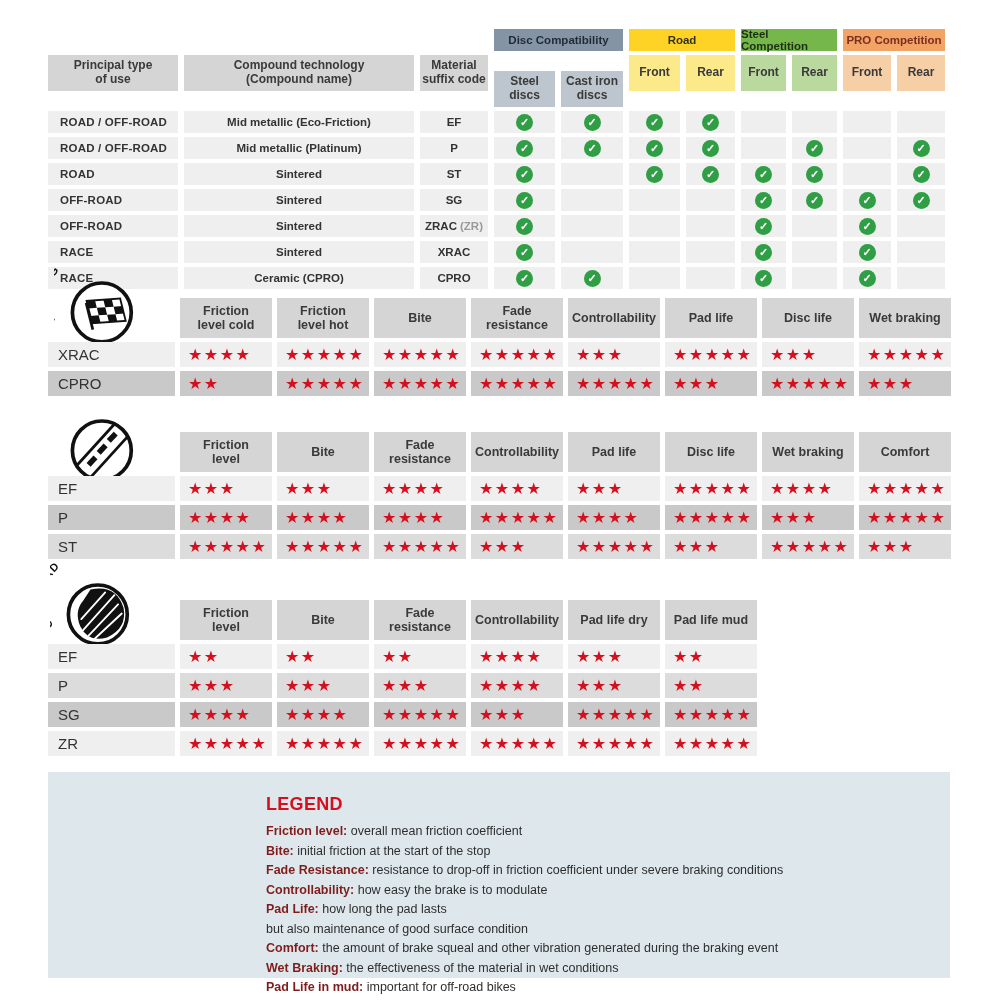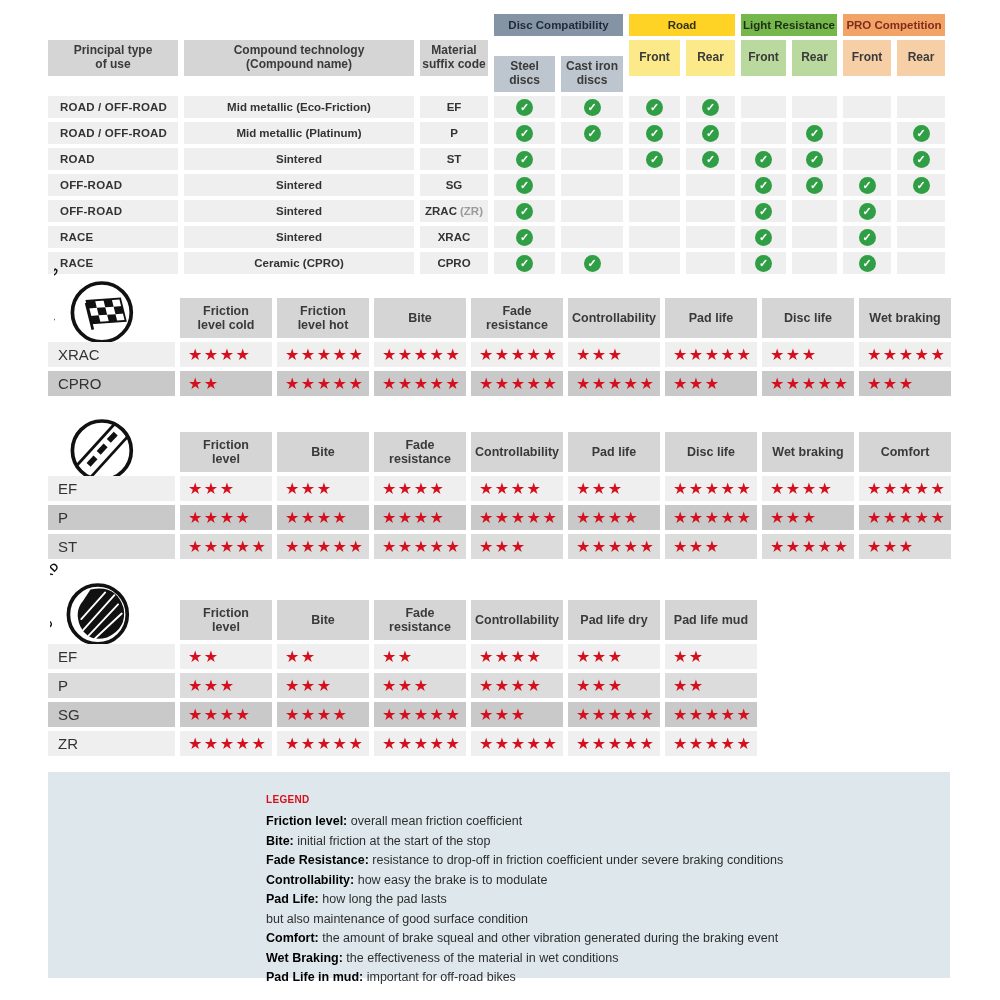--- a/index.html
+++ b/index.html
@@ -1,20 +1,20 @@
 <!DOCTYPE html>
 <html><head>
 <meta charset="utf-8">
 <style>
   html,body{margin:0;padding:0;background:#fff;}
   .page{position:relative;width:1000px;height:1000px;background:#fff;overflow:hidden;
         font-family:"Liberation Sans",sans-serif;}
 
   
-  .compat{position:absolute;left:48px;top:14px;display:grid;
+  .compat{position:absolute;left:48px;top:29px;display:grid;
           grid-template-columns:130px 230px 68px 61px 62px 51px 49px 45px 45px 48px 48px;
           column-gap:6px;row-gap:4px;}
   .gspacer{grid-column:span 3;background:transparent;}
   .ghead{grid-column:span 2;height:22px;display:flex;align-items:center;justify-content:center;
          font-size:11.5px;font-weight:bold;color:#222;}
   .grp-disc{background:#8494a5;color:#1f2a36;}
   .grp-road{background:#ffd226;color:#33321c;}
   .grp-light{background:#76b74b;color:#1d2e17;}
   .grp-pro{background:#f1a466;color:#7d2e1f;}
   .colhead{height:36px;background:#d5d5d5;display:flex;align-items:center;justify-content:center;
@@ -50,34 +50,34 @@
 
   
   .sec-icon{position:absolute;width:92px;height:92px;}
   #icon-racing{left:54px;top:260px;}
   #icon-road{left:54px;top:398px;}
   #icon-offroad{left:50px;top:562px;}
 
   
   .legend{position:absolute;left:48px;top:772px;width:902px;height:206px;background:#dee8ec;box-sizing:border-box;}
   .legend-inner{padding:22px 20px 0 218px;}
-  .lg-title{color:#d40f1e;font-weight:bold;font-size:10px;margin-bottom:7px;letter-spacing:.3px;}
+  .lg-title{color:#d40f1e;font-weight:bold;font-size:18px;margin-bottom:7px;letter-spacing:.3px;}
   .lg-line{font-size:12.5px;color:#2e2e2e;line-height:19.5px;}
-  .lg-line b{color:#000000;margin-top:11px;}
+  .lg-line b{color:#7f1d1d;margin-top:11px;}
 </style>
 </head>
 <body>
 
 <div class="page">
 
   <div class="compat" id="compat">
       <div class="gspacer"></div>
       <div class="ghead grp-disc">Disc Compatibility</div>
       <div class="ghead grp-road">Road</div>
-      <div class="ghead grp-light">Light Resistance</div>
+      <div class="ghead grp-light">Steel Competition</div>
       <div class="ghead grp-pro">PRO Competition</div>
       <div class="colhead">Principal type
 of use</div>
       <div class="colhead">Compound technology
 (Compound name)</div>
       <div class="colhead">Material
 suffix code</div>
       <div class="colhead sub-disc">Steel
 discs</div>
       <div class="colhead sub-disc">Cast iron

